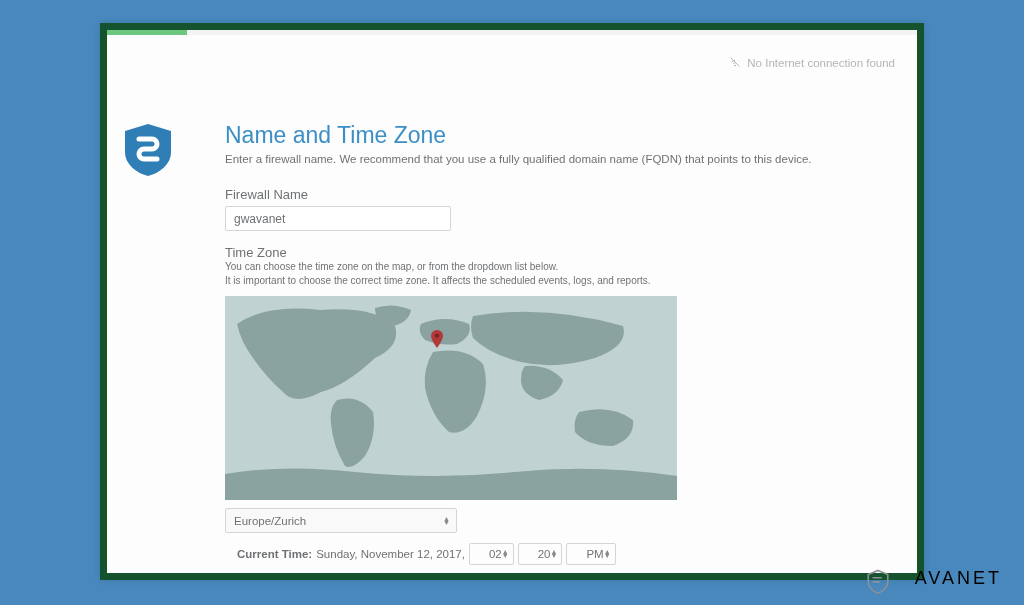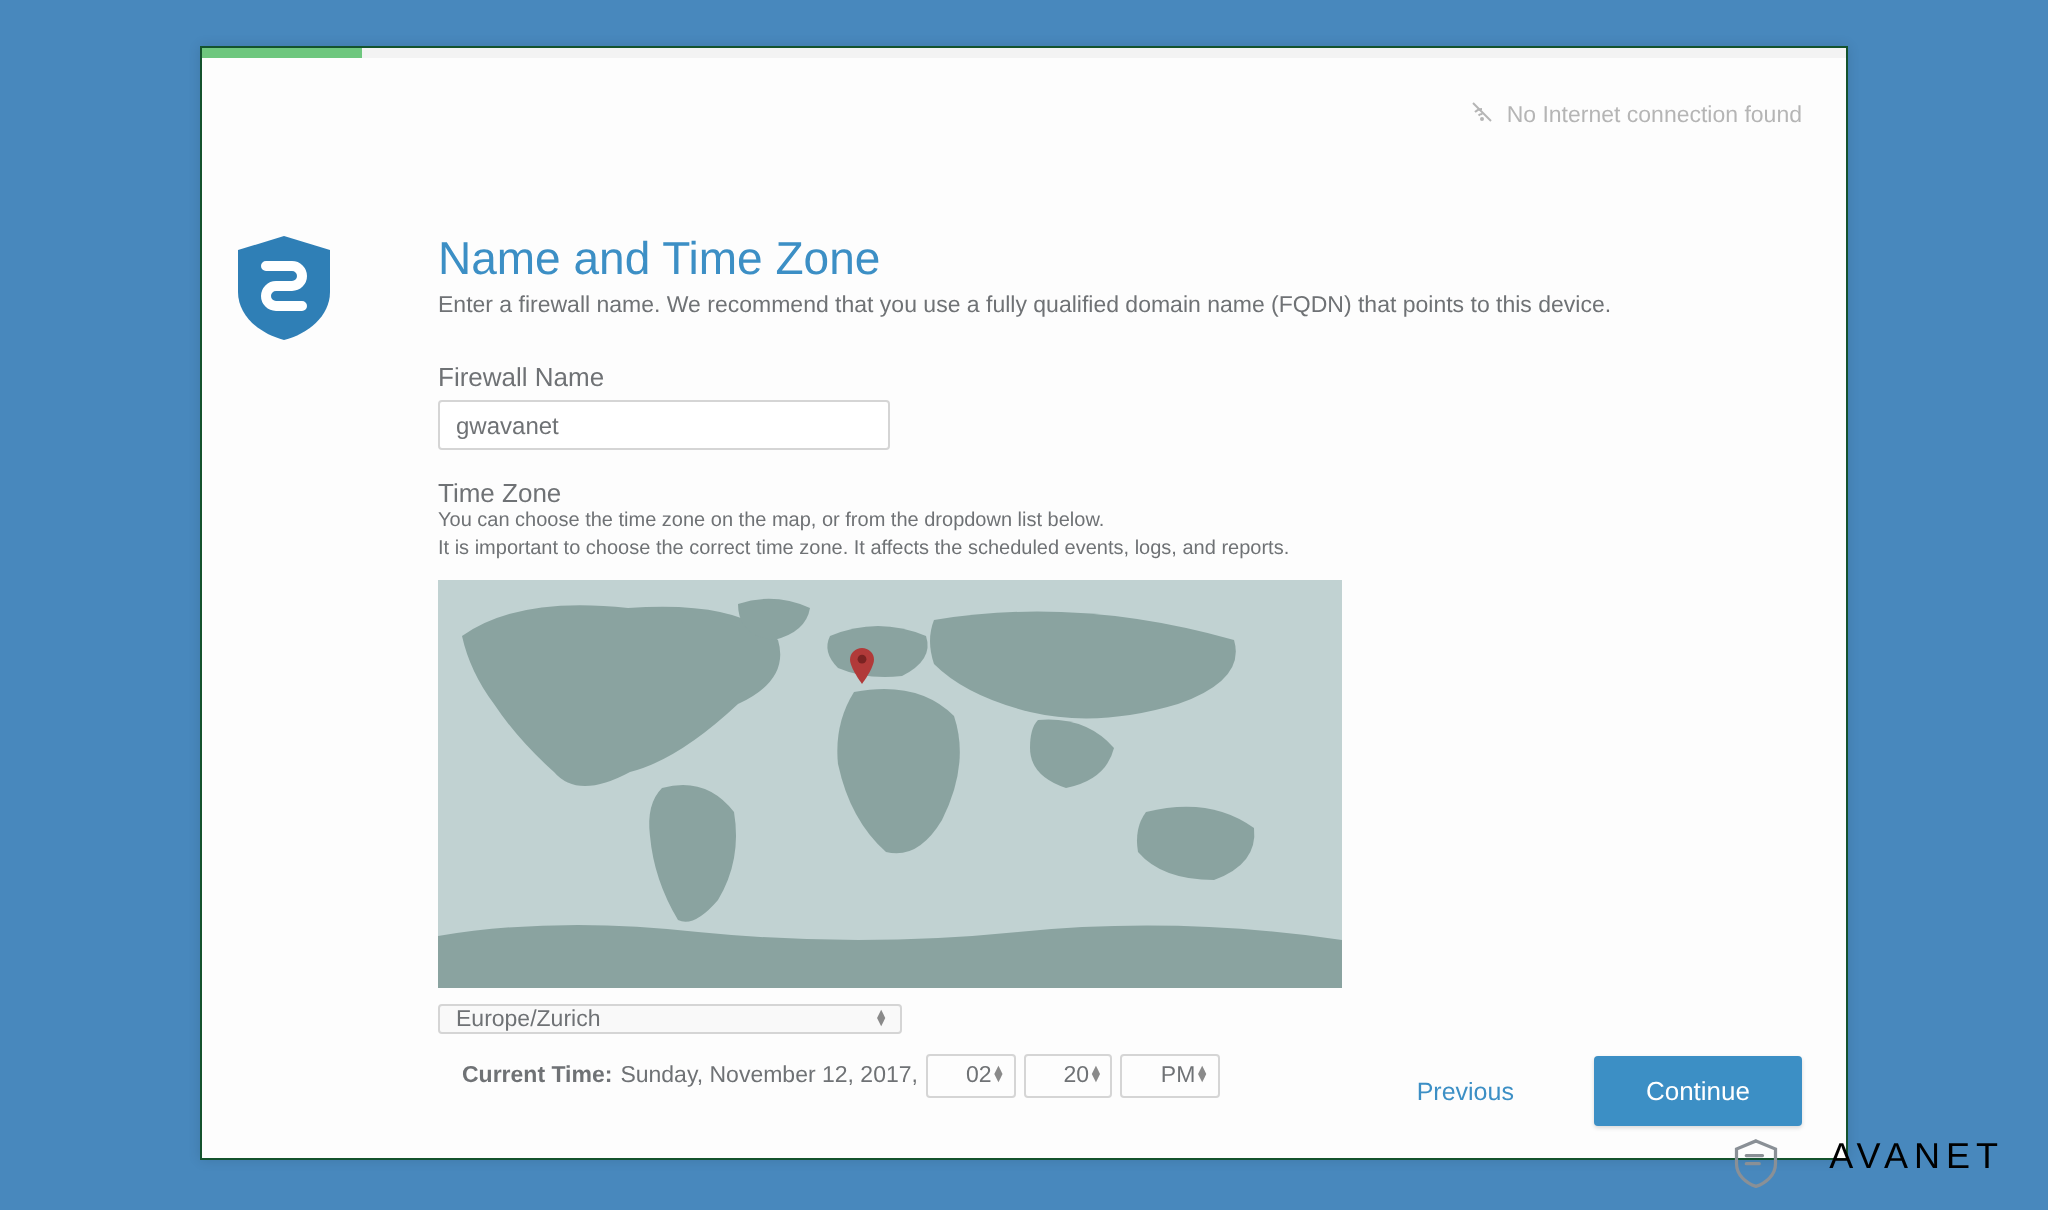--- a/index.html
+++ b/index.html
@@ -4,21 +4,21 @@
 <style>
   * { box-sizing: border-box; margin: 0; padding: 0; }
   html, body { width: 1024px; height: 605px; overflow: hidden; font-family: "Segoe UI", Arial, sans-serif; }
   body { background: #4888bd; position: relative; }
 
   .panel {
     position: absolute;
     left: 100px; top: 23px;
     width: 824px; height: 557px;
     background: #fdfdfd;
-    border: 1px solid #14532d;
+    border: 7px solid #14532d;
     box-shadow: 0 0 6px rgba(0,0,0,.12);
   }
   .progress-track {
     position: absolute; top: 0; left: 0; right: 0; height: 5px;
     background: #f3f3f3;
   }
   .progress-fill {
     height: 100%; background: #6ec77e; width: 80px;
   }
 
@@ -57,21 +57,21 @@
     background: #c1d2d2; position: relative; overflow: hidden;
   }
   .map-box svg { width: 100%; height: 100%; display: block; }
   .pin {
     position: absolute; width: 12px; height: 18px;
     left: 206px; top: 34px;
   }
   .pin svg { width: 100%; height: 100%; }
 
   .tz-select {
-    margin-top: 8px; width: 232px; height: 15px;
+    margin-top: 8px; width: 232px; height: 25px;
     border: 1px solid #d5d5d5; border-radius: 2px; background: #f9f9f9;
     display: flex; align-items: center; justify-content: space-between;
     padding: 0 6px 0 8px; font-size: 11.5px; color: #6f7275;
     cursor: pointer;
   }
   .stepper-icon { display:inline-flex; flex-direction:column; line-height:4px; font-size:7px; color:#8a8a8a; }
 
   .time-row { margin-top: 10px; font-size: 11.5px; display:flex; align-items:center; gap:4px; flex-wrap:wrap;}
   .time-row .lbl { color:#6f7275;margin-left:12px; }
   .spin {
@@ -201,24 +201,20 @@
           <span>PM</span>
           <span class="stepper-icon">
               <span>▲</span>
               <span>▼</span>
             </span>
         </span>
       </div>
     </div>
   </div>
 
-  <div class="footer">
-    <span class="btn-prev">Previous</span>
-    <span class="btn-continue">Continue</span>
-  </div>
 </div>
 
 <div class="brand">
   <span>
     <svg viewBox="0 0 32 32" fill="none" stroke="#8a9096" stroke-width="2">
       <path d="M16 3 L28 8 V17 C28 24 22 29 16 31 C10 29 4 24 4 17 V8 Z"></path>
       <path d="M10 12 h10 M10 17 h8" stroke-linecap="round"></path>
     </svg>
   </span>
   <span>AVANET</span>

